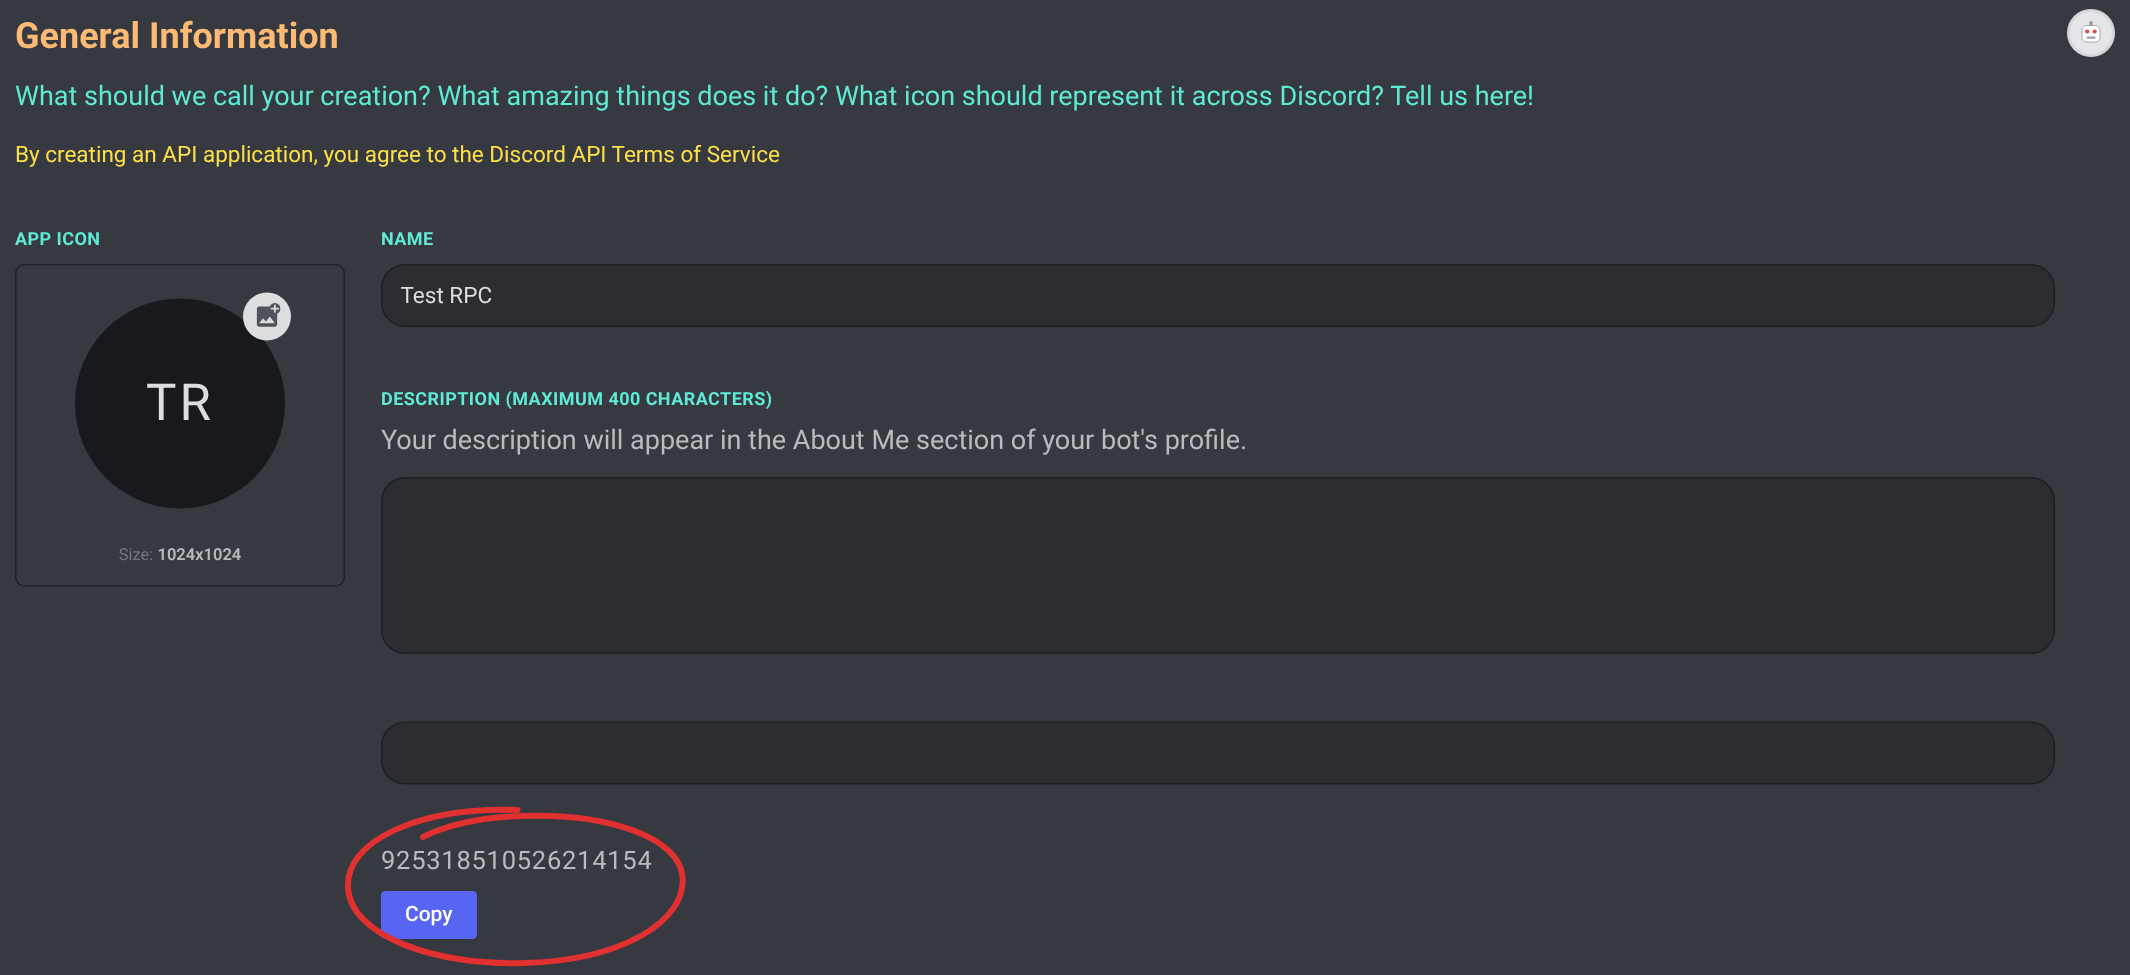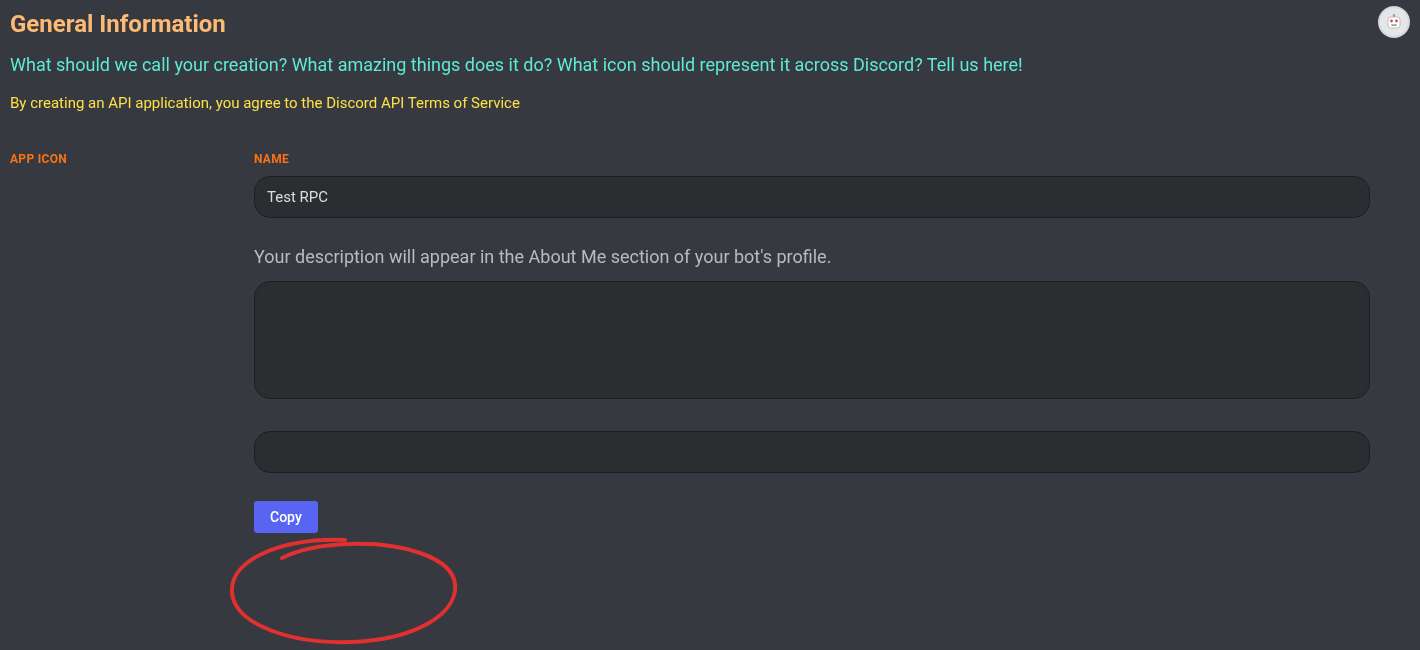--- a/index.html
+++ b/index.html
@@ -32,21 +32,21 @@
       display: inline-block;
       margin-bottom: 40px;
     }
     .content-row {
       display: flex;
       gap: 24px;
     }
     .left-col { width: 220px; flex-shrink: 0; }
     .right-col { flex: 1; padding-right: 40px; }
     .section-label {
-      color: #f97316;
+      color: #5eead4;
       font-size: 12px;
       font-weight: 700;
       letter-spacing: 0.3px;
       text-transform: uppercase;
       margin-bottom: 10px;
     }
     .helper-text {
       color: #b9bbbe;
       font-size: 18px;
       margin-bottom: 14px;
@@ -97,21 +97,21 @@
       background: #2b2d31;
       border: 1px solid #1e1f22;
       border-radius: 16px;
       color: #dcddde;
       font-size: 15px;
       font-family: inherit;
     }
     .text-input { height: 42px; padding: 0 12px; }
     .textarea-input { height: 118px; padding: 10px 12px; resize: none; }
     .tags-input { height: 42px; padding: 0 12px; }
-    .field-block { margin-bottom: 28px; }
+    .field-block { margin-bottom: 41px; }
     .app-id-value {
       color: #b9bbbe;
       font-size: 17px;
       letter-spacing: 0.5px;
       margin-bottom: 10px;
     }
     .copy-btn {
       background: #5865f2;
       color: #ffffff;
       border: none;
@@ -149,38 +149,55 @@
 
 
 
 <h1 class="page-title">General Information</h1>
 <p class="subtitle">What should we call your creation? What amazing things does it do? What icon should represent it across Discord? Tell us here!</p>
 <a href="#" class="tos-link">By creating an API application, you agree to the Discord API Terms of Service</a>
 
 <div class="content-row">
   <div class="left-col">
     <div class="section-label">APP ICON</div>
+    <div class="icon-card">
+      <div class="avatar-wrap">
+        <div class="avatar">TR</div>
+        <div class="upload-badge">
+          <svg width="18" height="18" viewBox="0 0 24 24" fill="#4f545c">
+            <path d="M21 19V5c0-1.1-.9-2-2-2H5c-1.1 0-2 .9-2 2v14c0 1.1.9 2 2 2h14c1.1 0 2-.9 2-2zM8.5 13.5l2.5 3.01L14.5 12l4.5 6H5l3.5-4.5z"></path>
+            <circle cx="19" cy="5" r="5" fill="#4f545c"></circle>
+            <path d="M19 2v6M16 5h6" stroke="#dcddde" stroke-width="1.5" stroke-linecap="round"></path>
+          </svg>
+        </div>
+      </div>
+      <div class="size-hint">
+        <span>Size: </span><b>1024x1024</b>
+      </div>
+    </div>
   </div>
 
   <div class="right-col">
     <div class="field-block">
       <div class="section-label">NAME</div>
       <input class="text-input" type="text" value="Test RPC" style="">
     </div>
 
     <div class="field-block">
+      <div class="section-label">DESCRIPTION (MAXIMUM 400 CHARACTERS)</div>
       <div class="helper-text">Your description will appear in the About Me section of your bot's profile.</div>
       <textarea class="textarea-input" style=""></textarea>
     </div>
 
     <div class="field-block">
       <input class="tags-input" type="text" value="" style="">
     </div>
 
     <div class="field-block">
+      <div class="app-id-value">925318510526214154</div>
       <button class="copy-btn">Copy</button>
     </div>
   </div>
 </div>
 
 <div class="floating-avatar">
   <svg width="28" height="28" viewBox="0 0 28 28">
     <circle cx="14" cy="14" r="14" fill="#e6e6e9"></circle>
     <rect x="8" y="9" width="12" height="11" rx="3" fill="#ffffff" stroke="#9aa0a6" stroke-width="0.6"></rect>
     <circle cx="11.5" cy="13" r="1.4" fill="#d94b4b"></circle>

